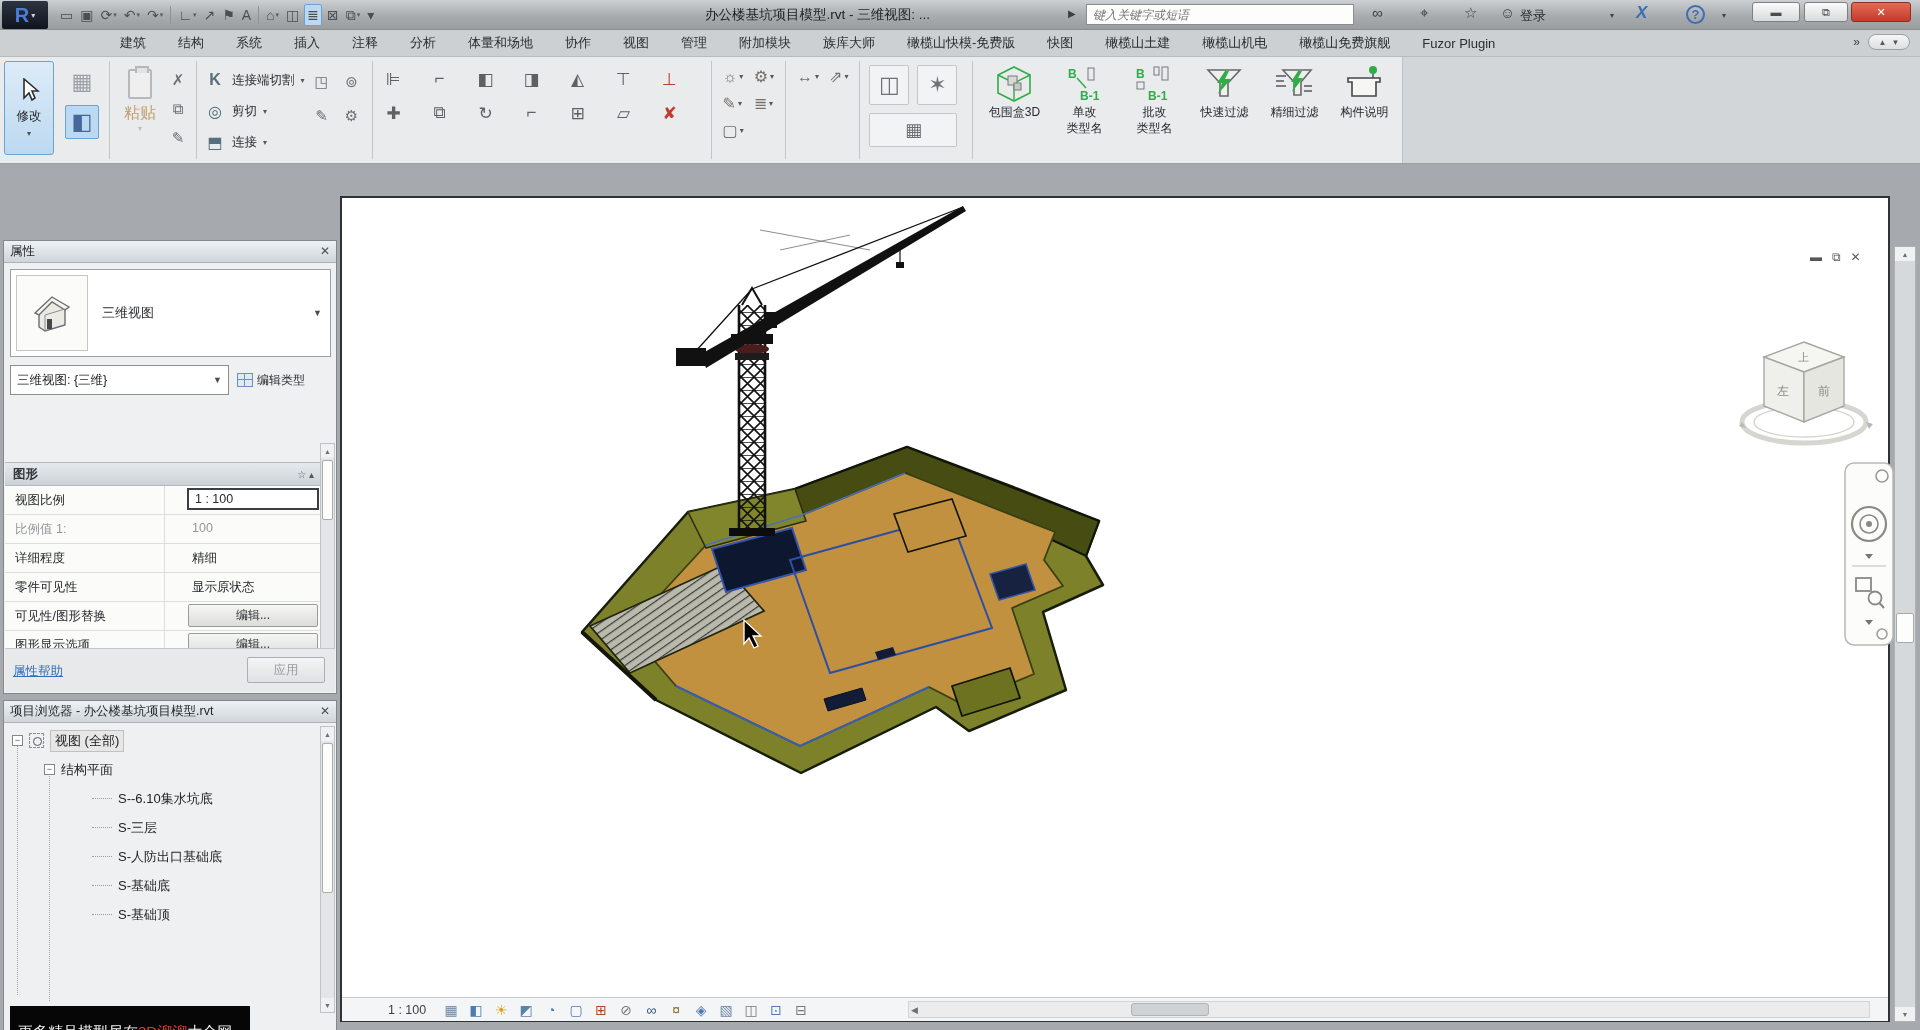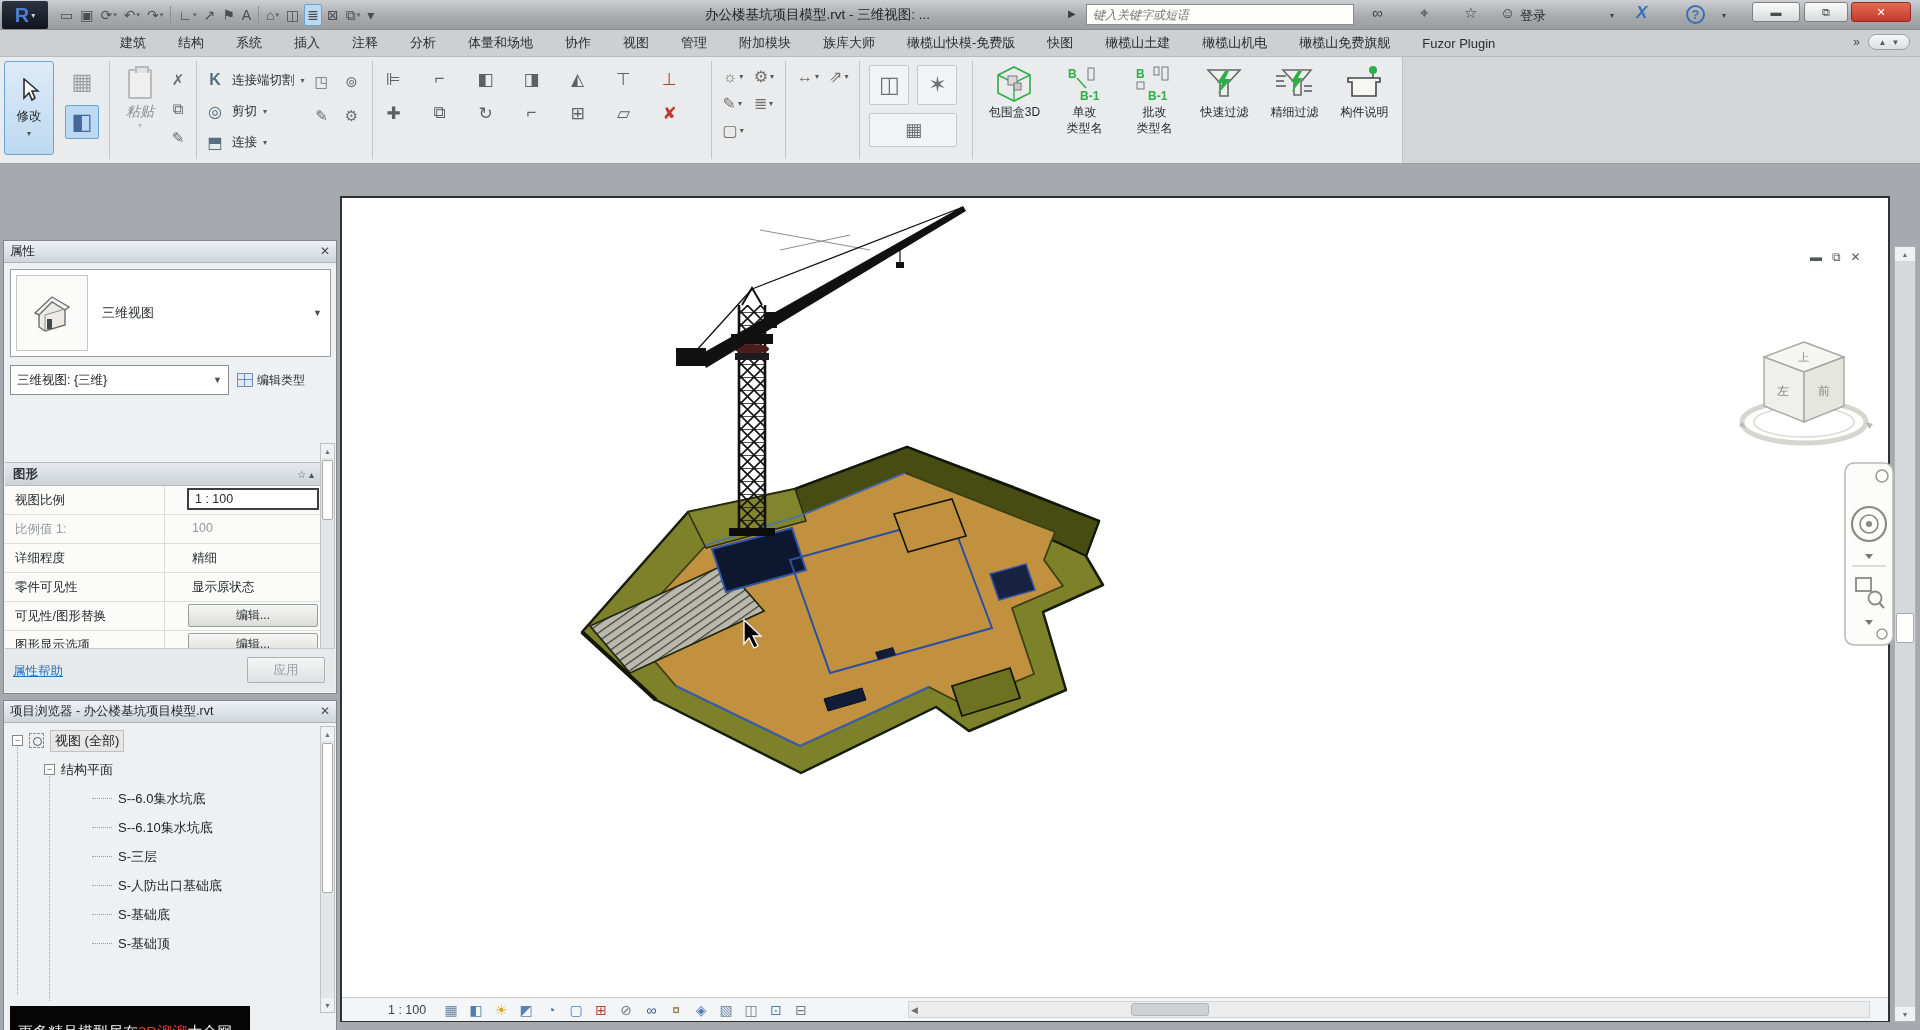--- a/index.html
+++ b/index.html
@@ -65,21 +65,21 @@
   .btn-modify .mdd { font-size:8px; color:#4c4f52; }
   .pstack { width:48px; display:flex; flex-direction:column; align-items:center; gap:6px; padding-top:8px; }
   .pstack .sicon { width:34px; height:34px; display:flex; align-items:center; justify-content:center;
     font-size:22px; color:#9aa0a6; }
   .pstack .sicon.on { background:#bcd9f1; border:1px solid #6ba4d2; border-radius:2px; color:#44689a; }
   .p-clip { display:flex; gap:4px; }
   .pastebig { width:46px; display:flex; flex-direction:column; align-items:center; padding-top:8px; opacity:.55; }
   .clipshape { width:24px; height:30px; border:2px solid #8e9194; border-radius:2px; background:#f4f4f2; position:relative; }
   .clipshape::before { content:""; position:absolute; left:5px; top:-5px; width:10px; height:5px;
     border:2px solid #8e9194; border-bottom:none; background:#dcdcda; }
-  .pastelbl { font-size:14px; color:#404040; margin-top:4px;font-style:italic; }
+  .pastelbl { font-size:16px; color:#a16207; margin-top:4px; }
   .pastedd { font-size:8px; color:#97999c; }
   .minicol { display:flex; flex-direction:column; gap:7px; padding-top:8px; }
   .micon { width:22px; height:22px; display:flex; align-items:center; justify-content:center;
     font-size:15px; color:#6b6f73; }
   .p-geom { display:flex; gap:6px; }
   .geomrows { display:flex; flex-direction:column; gap:5px; padding-top:6px; }
   .geomrow { display:flex; align-items:center; gap:6px; height:26px; }
   .geomrow .gg { width:22px; text-align:center; font-size:16px; color:#56707e; font-weight:bold; }
   .geomrow .gl { font-size:12.5px; color:#2c2e31; white-space:nowrap;text-align:center; }
   .geomrow .gd { font-size:8px; color:#55585b; }
@@ -575,24 +575,20 @@
         <span class="tvic"></span>
         <span class="tlab">视图 (全部)</span>
       </div>
 
       <div class="titem exp lvl-1">
         <span class="texp">−</span>
 
         <span class="tlab">结构平面</span>
       </div>
 
-      <div class="titem lvl-2">
-
-        <span class="tlab">S--6.0集水坑底</span>
-      </div>
 
       <div class="titem lvl-2">
 
         <span class="tlab">S--6.10集水坑底</span>
       </div>
 
       <div class="titem lvl-2">
 
         <span class="tlab">S-三层</span>
       </div>

